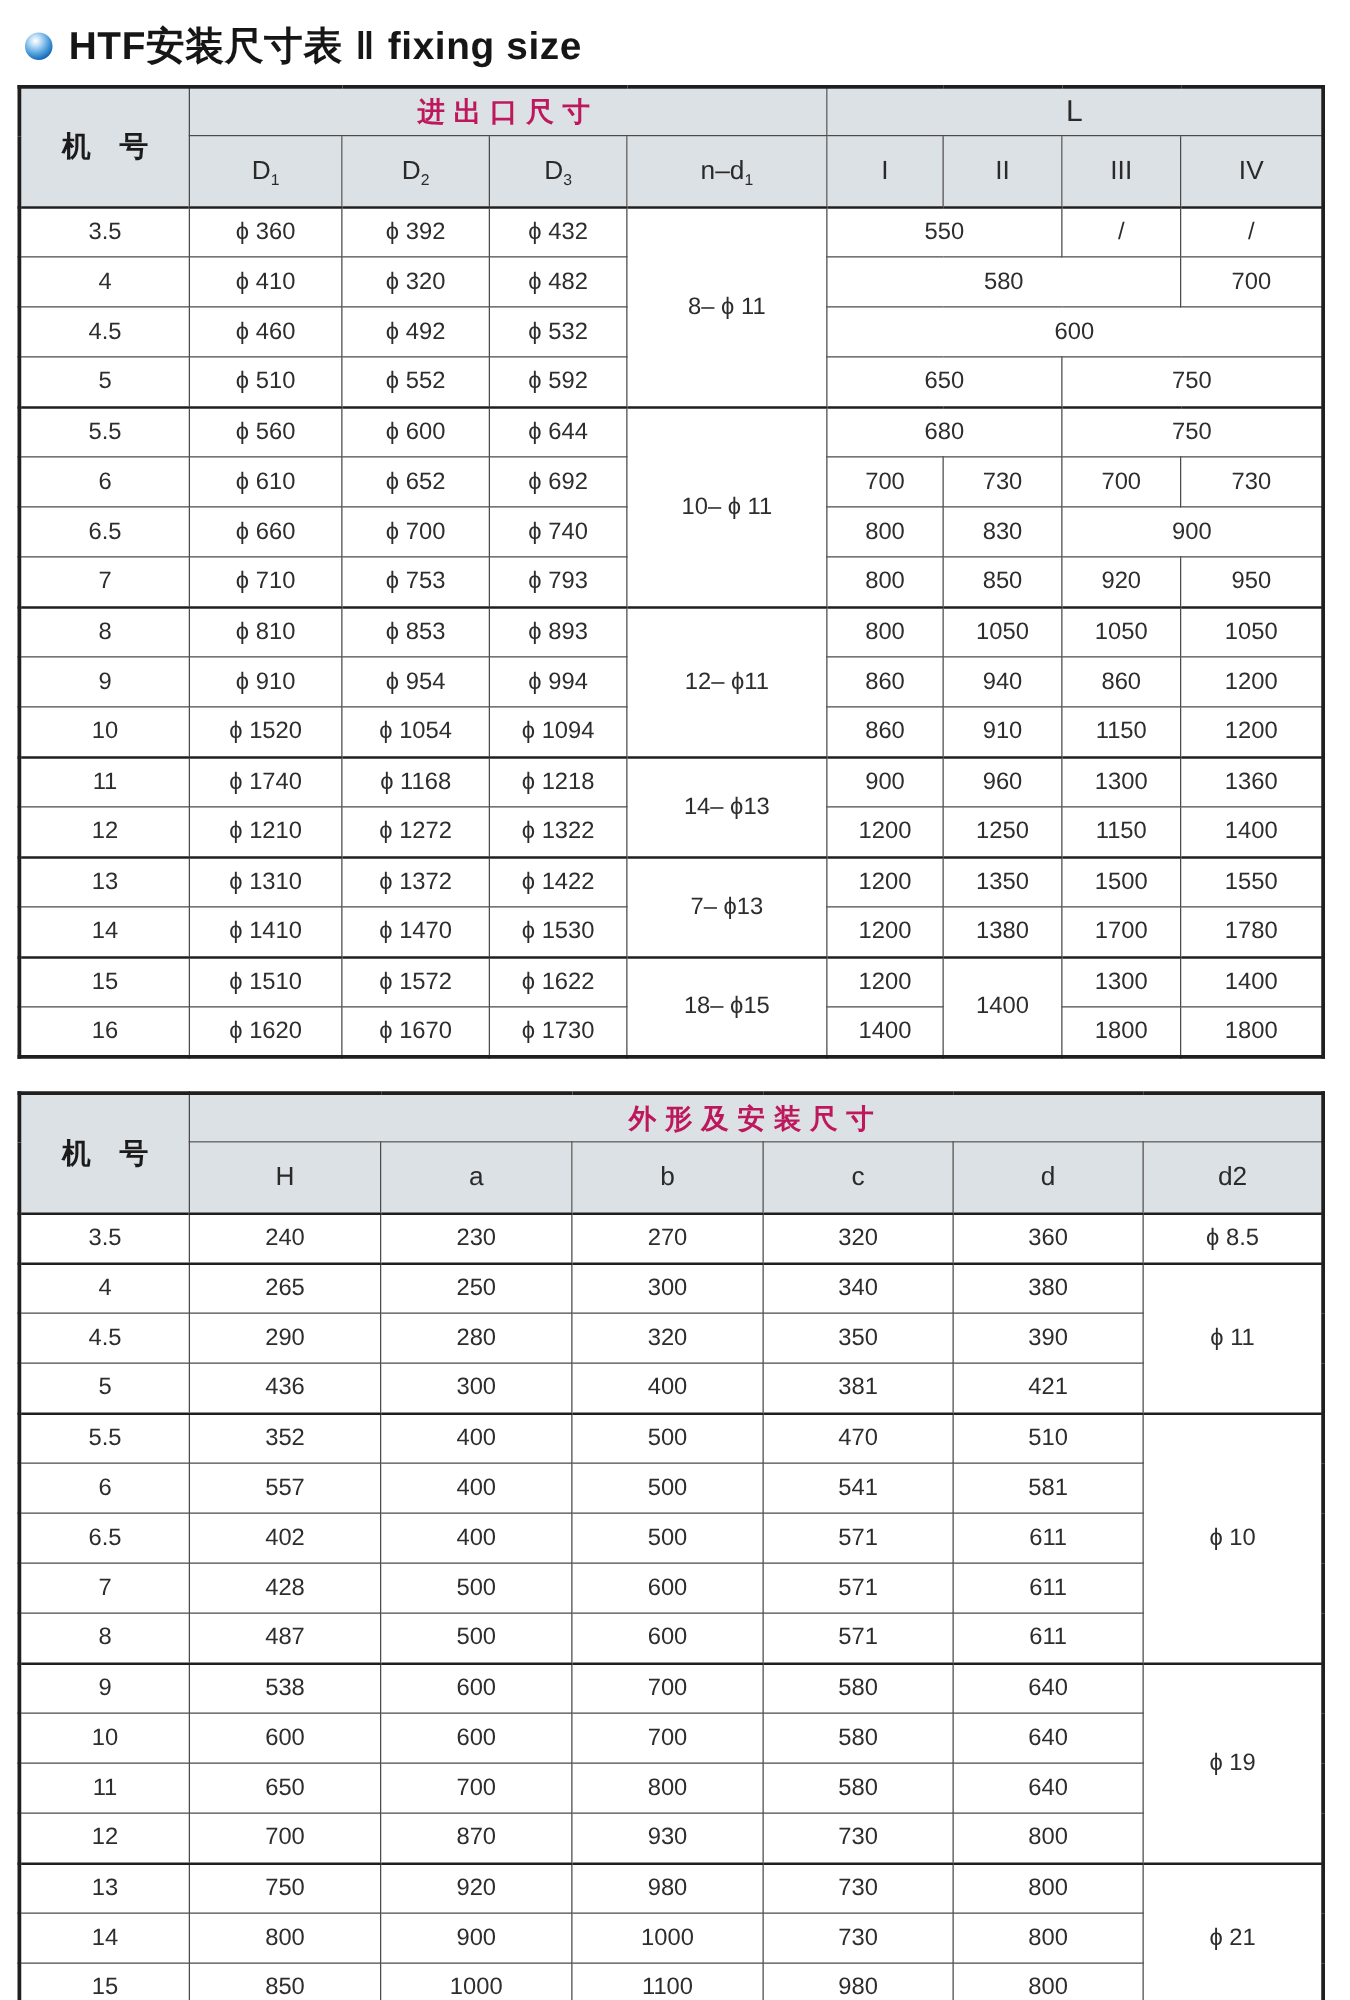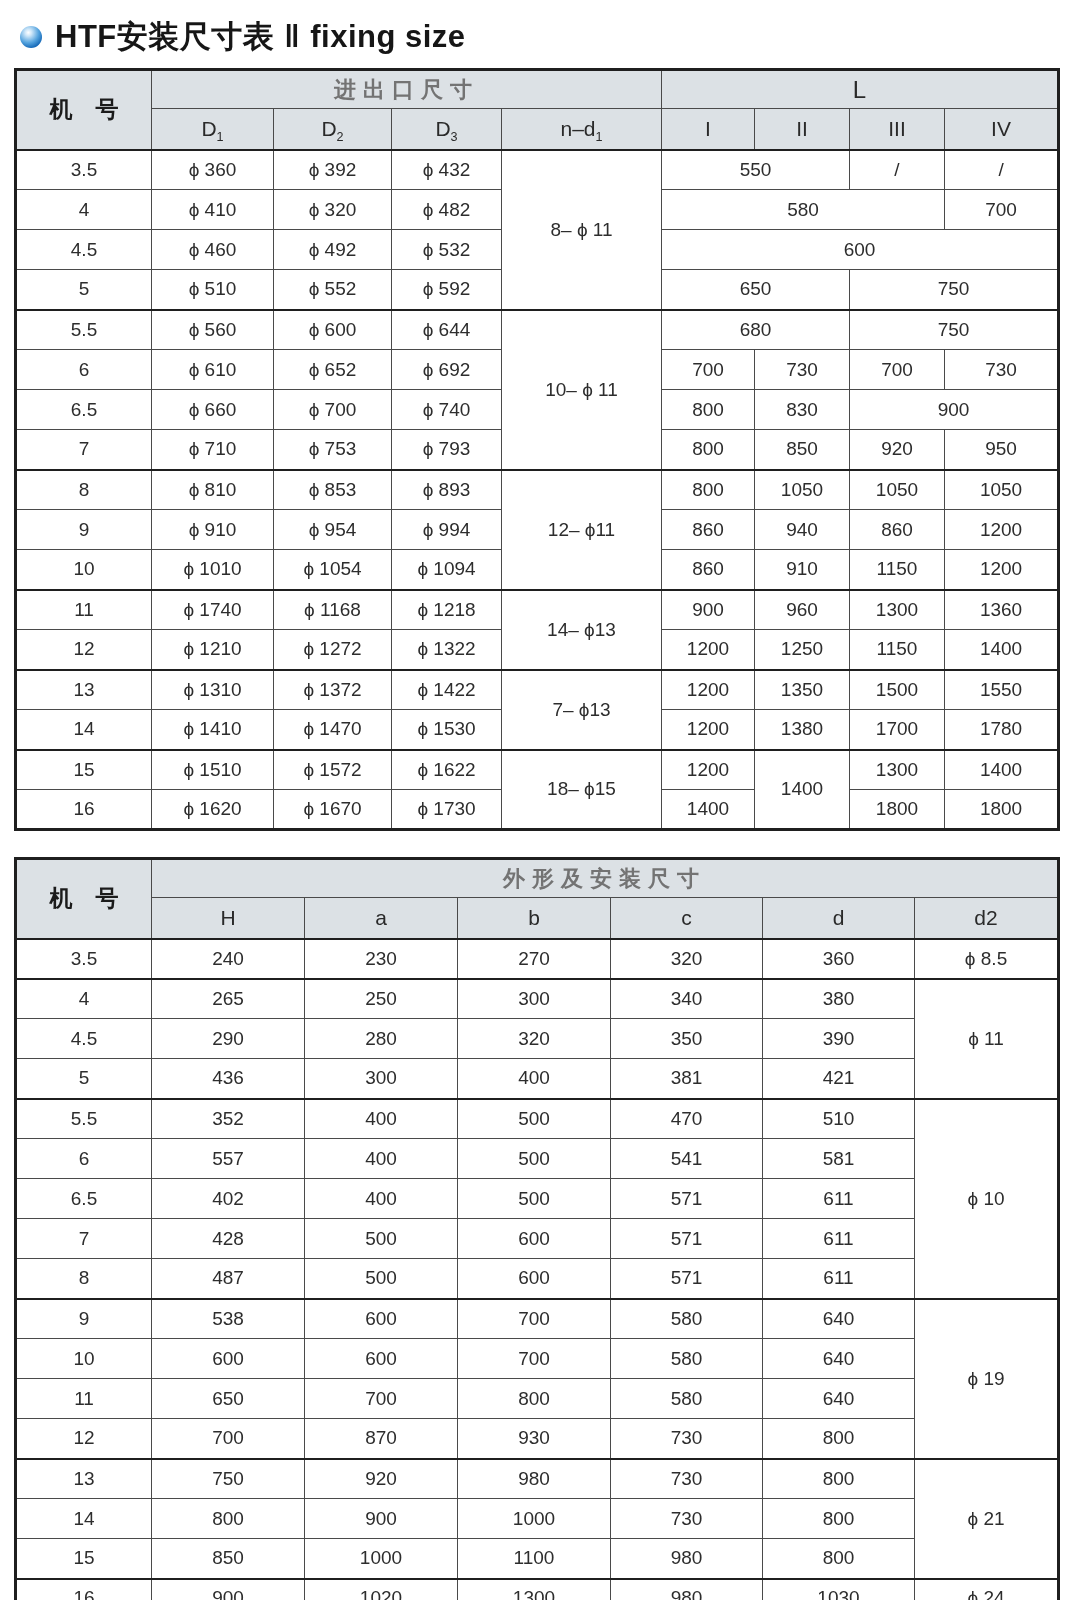--- a/index.html
+++ b/index.html
@@ -27,24 +27,24 @@
     border:3px solid #1f1f1f;
   }
   .gap{height:26px;}
   th,td{
     text-align:center;vertical-align:middle;
     border:1px solid #4a4a4a;
     padding:0;overflow:hidden;white-space:nowrap;
   }
   thead th{background:#dce1e5;font-weight:normal;}
   thead tr.grp{height:39px;}
-  thead tr.sub{height:41px;font-size:21px;}
+  thead tr.sub{height:57px;font-size:21px;}
   thead tr.sub th{border-bottom:2px solid #1f1f1f;}
   th.machine{font-size:23px;font-weight:bold;color:#1b1b1b;}
-  th.cn{font-size:22px;font-weight:bold;letter-spacing:7px;color:#737373;}
+  th.cn{font-size:22px;font-weight:bold;letter-spacing:7px;color:#be185d;}
   th.lhead{font-size:24px;font-weight:normal;}
   sub{font-size:0.6em;line-height:0;}
   tbody tr{height:40px;}
   tbody td{font-size:19px;background:#ffffff;color:#2d2d2d;}
   tbody tr.group-start td{border-top:2px solid #1f1f1f;}
 </style>
 </head>
 <body>
 
 <div class="page">
@@ -171,21 +171,21 @@
           <td>ϕ 910</td>
           <td>ϕ 954</td>
           <td>ϕ 994</td>
           <td>860</td>
           <td>940</td>
           <td>860</td>
           <td>1200</td>
         </tr>
         <tr>
           <td>10</td>
-          <td>ϕ 1010</td>
+          <td>ϕ 1520</td>
           <td>ϕ 1054</td>
           <td>ϕ 1094</td>
           <td>860</td>
           <td>910</td>
           <td>1150</td>
           <td>1200</td>
         </tr>
         <tr class="group-start">
           <td>11</td>
           <td>ϕ 1740</td>

